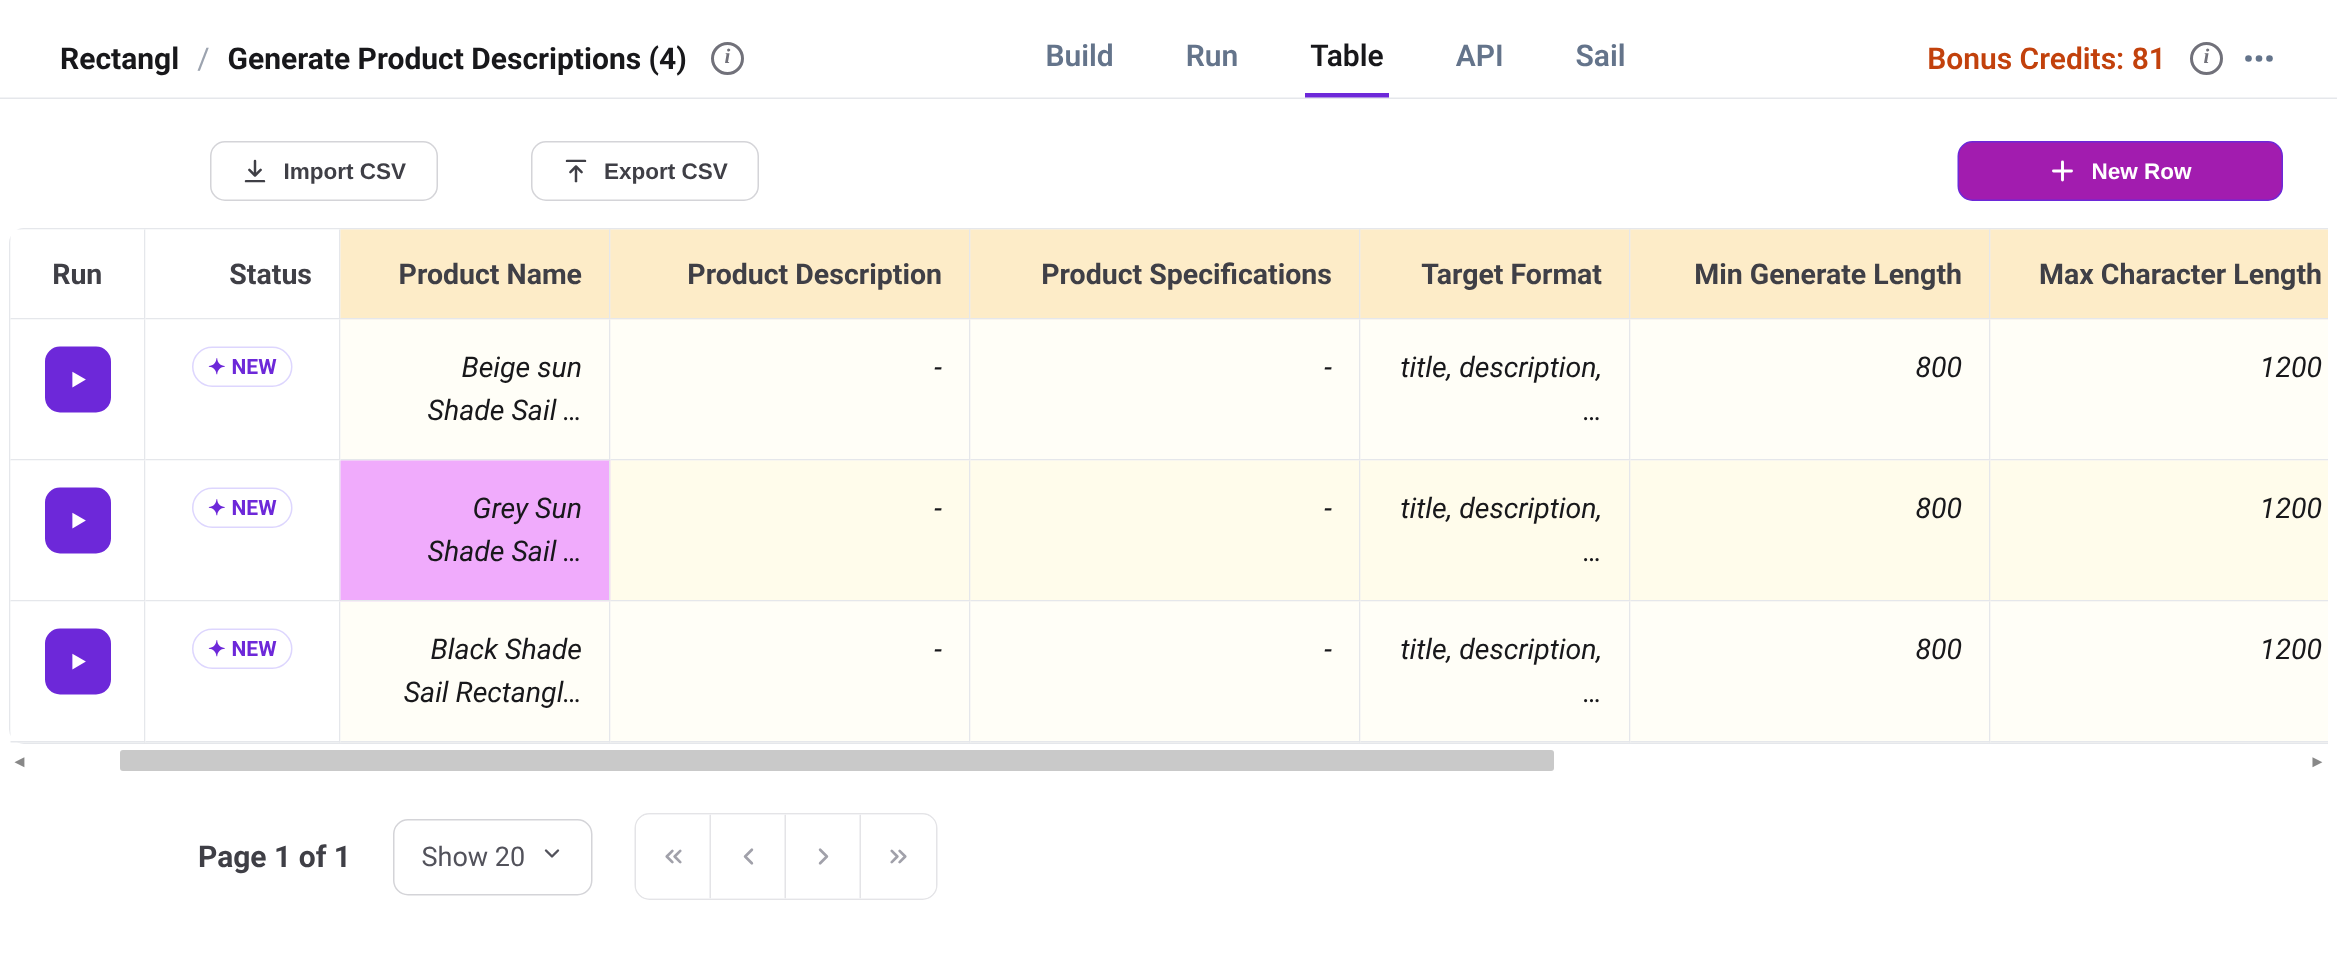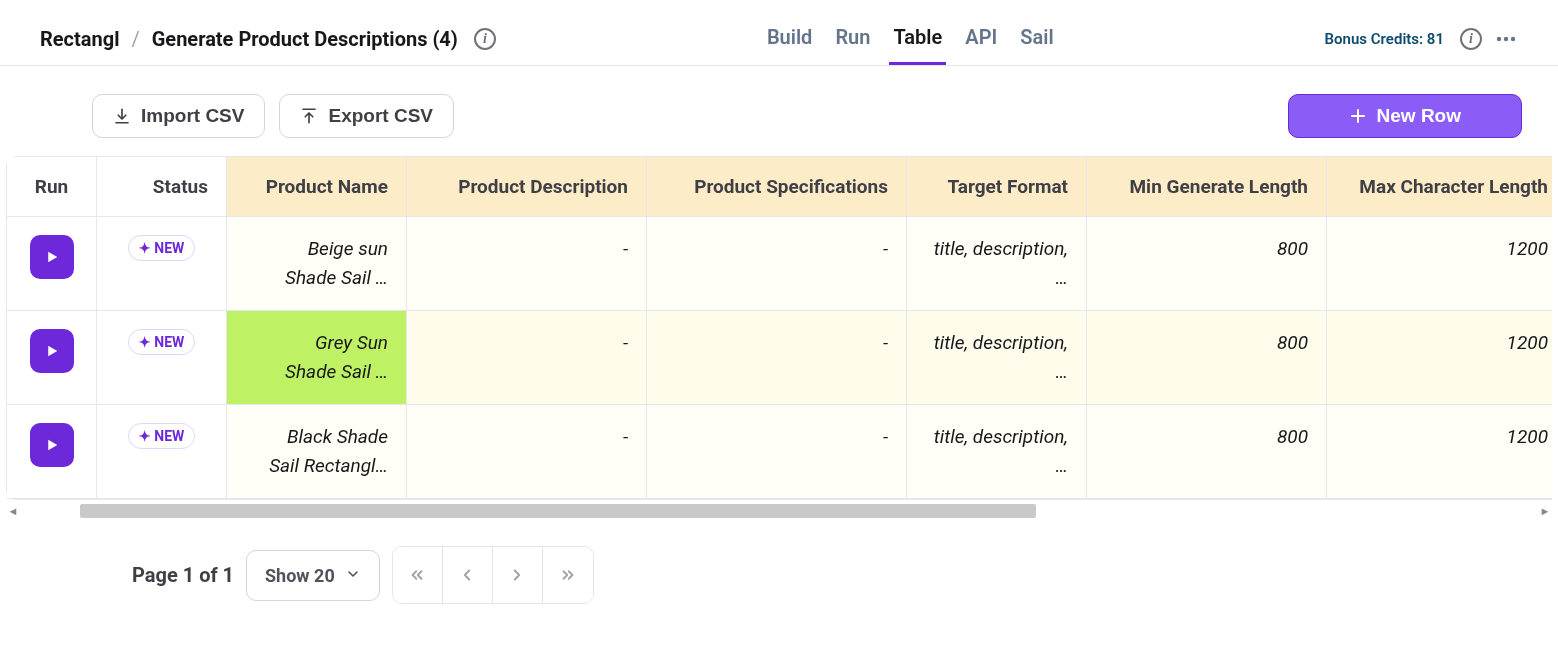--- a/index.html
+++ b/index.html
@@ -29,45 +29,45 @@
   .info-icon {
     width: 22px; height: 22px; border-radius: 50%;
     border: 2px solid #71717a; color:#71717a;
     display:inline-flex; align-items:center; justify-content:center;
     font-size:14px; font-weight:700; font-style: italic; font-family: Georgia, serif;
     cursor: pointer;
     margin-left: 4px;
     line-height: 1;
   }
   .tabs {
-    display:flex; gap: 15px; font-size: 20px; font-weight:600;
+    display:flex; gap: 40px; font-size: 20px; font-weight:600;
     height: 100%; align-items: stretch;
   }
   .tab { color:#64748b; display:flex; align-items:center; cursor:pointer; border-bottom:3px solid transparent; padding: 0 4px;}
   .tab.active { color:#18181b; border-bottom-color:#6d28d9; }
   .right-header { display:flex; align-items:center; gap:12px; }
-  .credits { color:#0c4a6e; font-size:15px; font-weight:600; }
+  .credits { color:#c2410c; font-size:20px; font-weight:600; }
   .dots { color:#64748b; font-size:22px; letter-spacing:2px; cursor:pointer; display:inline-flex; align-items:center;}
   .dots-svg { width: 24px; height: 24px; }
 
   
   .toolbar {
     display:flex; align-items:center; justify-content:space-between;
     padding: 28px 36px 18px 92px;
   }
   .toolbar-left, .toolbar-right { display:flex; gap:14px; }
   .btn {
     display:inline-flex; align-items:center; gap:10px;
     border:1px solid #d4d4d8; border-radius:10px;
-    padding: 10px 20px; font-size:19px; font-weight:700;
-    background:#fff; cursor:pointer; color:#3f3f46;
+    padding: 10px 20px; font-size:15px; font-weight:700;
+    background:#fff; cursor:pointer; color:#3f3f46;margin-left:48px;
   }
   .btn .icon { display:inline-flex; }
   .btn.primary {
-    background:#8b5cf6; color:#fff; border-color:#6d28d9;
+    background:#a21caf; color:#fff; border-color:#6d28d9;
     font-weight:700;
   }
   .btn.runall { font-weight:700; }
 
   
   .table-wrap {
     overflow-x:auto;
     margin: 0 6px;
   }
   table {
@@ -121,28 +121,28 @@
     height:14px; margin:4px 6px 0 6px;
     background:#fff; position:relative;
     display:flex; align-items:center;
   }
   .hscroll .track { flex:1; height:14px; background:#fff; position:relative;}
   .hscroll .thumb { position:absolute; left:60px; width:63%; top:0; bottom:0; background:#c9c9c9; border-radius:2px;}
   .hscroll .arrow { width:14px; font-size:11px; color:#888; text-align:center;}
 
   
   .pagination {
-    display:flex; align-items:center; gap:12px;
+    display:flex; align-items:center; gap:28px;
     padding: 28px 0 20px 132px;
   }
   .page-label { font-size:20px; font-weight:700; color:#3f3f46;}
   .select-btn {
     display:inline-flex; align-items:center; gap:10px;
     border:1px solid #d4d4d8; border-radius:10px;
-    padding: 14px 18px; font-size:18px; color:#52525b; font-weight:700;
+    padding: 14px 18px; font-size:18px; color:#52525b; font-weight:400;
     cursor:pointer;
   }
   .pager-group {
     display:inline-flex; border:1px solid #e4e4e7; border-radius:10px; overflow:hidden;
   }
   .pager-btn {
     width:50px; height:56px; display:inline-flex; align-items:center; justify-content:center;
     border-right:1px solid #e4e4e7; cursor:pointer; color:#a1a1aa; background:#fff;
   }
   .pager-btn:last-child { border-right:none;}
@@ -250,21 +250,21 @@
         <tr class="alt">
           <td class="col-run" style="text-align: center;"><div class="play-btn">
               <svg width="18" height="18" viewBox="0 0 24 24">
                 <polygon points="7 5 19 12 7 19"></polygon>
               </svg>
             </div></td>
           <td class="col-status" style="text-align: center;"><span class="status-badge">
               <span class="sparkle">✦</span>
               <span>NEW</span>
             </span></td>
-          <td class="col-name cell-lines" style="white-space: pre-line; background: #bef264;">Grey Sun
+          <td class="col-name cell-lines" style="white-space: pre-line; background: #f0abfc;">Grey Sun
 Shade Sail …</td>
           <td class="col-desc cell-lines" style="background: rgb(255, 252, 235);">-</td>
           <td class="col-spec cell-lines" style="background: rgb(255, 252, 235);">-</td>
           <td class="col-fmt cell-lines" style="white-space: pre-line; background: rgb(255, 252, 235);">title, description,
 …</td>
           <td class="col-min cell-lines" style="background: rgb(255, 252, 235);">800</td>
           <td class="col-max cell-lines" style="background: rgb(255, 252, 235);">1200</td>
         </tr>
         <tr>
           <td class="col-run" style="text-align: center;"><div class="play-btn">

